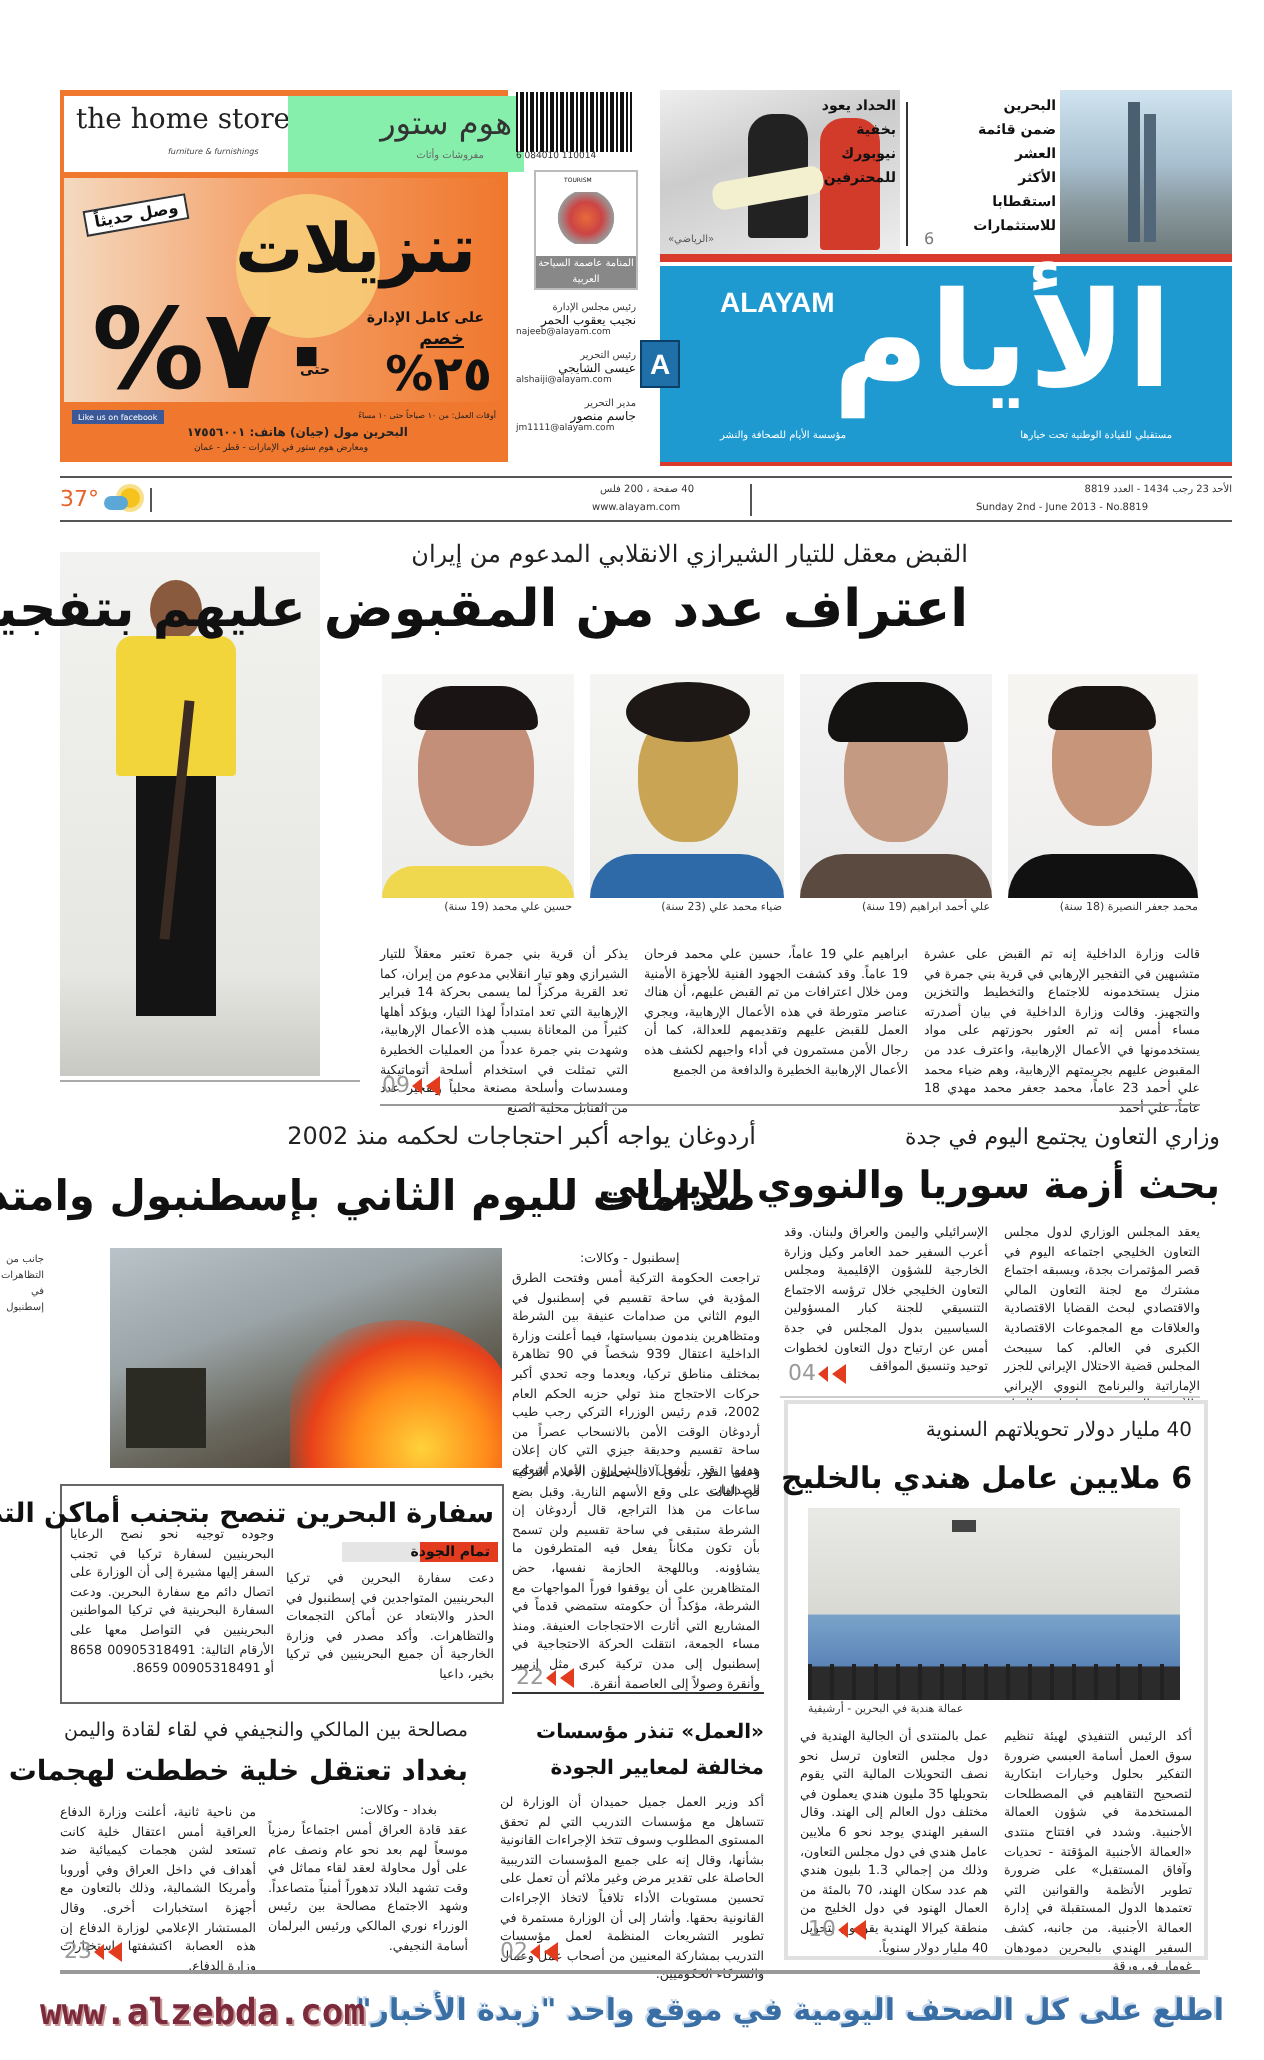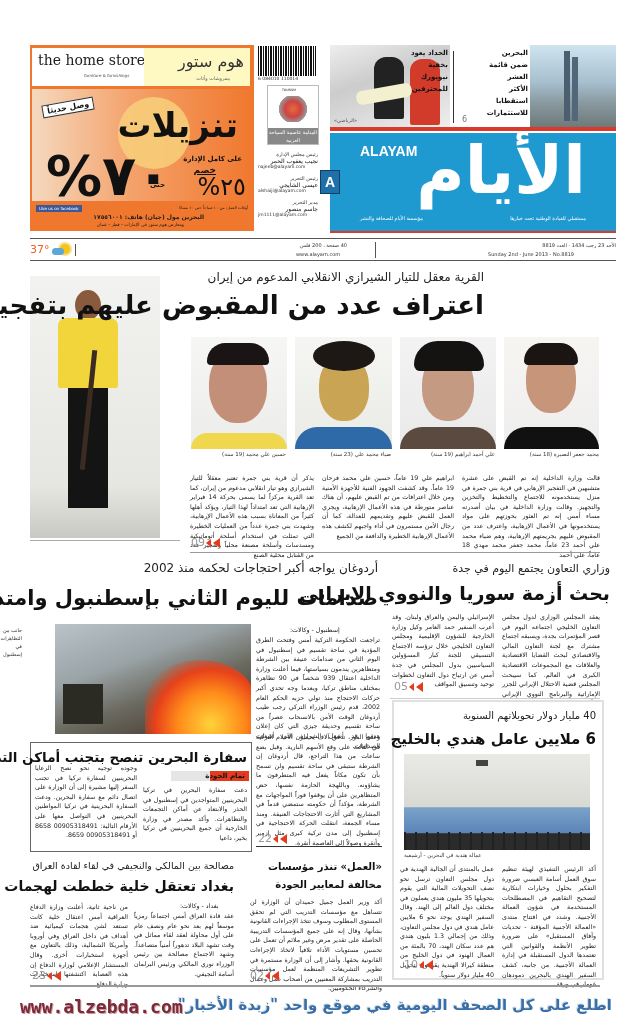--- a/index.html
+++ b/index.html
@@ -11,21 +11,21 @@
   .sub{color:#222;direction:rtl;text-align:right;white-space:nowrap;}
   .rule{position:absolute;height:1px;background:#888;}
   .pg{position:absolute;font-size:11px;color:#999;display:flex;align-items:center;gap:2px;}
   .pg .arr{width:0;height:0;border-top:5px solid transparent;border-bottom:5px solid transparent;border-right:7px solid #e23b1e;}
   .pg .arr2{width:0;height:0;border-top:4px solid transparent;border-bottom:4px solid transparent;border-right:5px solid #e23b1e;margin-left:-1px;}
   .photo{position:absolute;overflow:hidden;}
   .cap{position:absolute;font-size:5.5px;color:#333;direction:rtl;text-align:right;white-space:nowrap;}
   
   .ad{position:absolute;left:30px;top:45px;width:224px;height:186px;background:#f0782e;}
   .ad-logo-en{position:absolute;left:2px;top:3px;width:131px;height:38px;background:#fff;}
-  .ad-logo-ar{position:absolute;left:114px;top:3px;width:106px;height:38px;background:#fef9c3;}
+  .ad-logo-ar{position:absolute;left:114px;top:3px;width:106px;height:38px;background:#86efac;padding-left:12px;}
   
   .mast{position:absolute;left:330px;top:133px;width:286px;height:98px;background:#1f9ad1;}
   .redbar{position:absolute;left:330px;height:4px;background:#d93a2b;width:286px;}
   .foot-banner{position:absolute;left:0;top:990px;width:632px;height:40px;}
 </style>
 </head>
 <body>
 
 <div class="ad">
   <div class="ad-logo-en">
@@ -34,22 +34,22 @@
   </div>
   <div class="ad-logo-ar">
     <div class="rtl" style="position:absolute;right:6px;top:4px;font-size:16px;color:#333;">هوم ستور</div>
     <div class="rtl" style="position:absolute;right:20px;top:27px;font-size:5px;color:#666;">مفروشات وأثاث</div>
   </div>
   <div style="position:absolute;left:2px;top:44px;width:220px;height:112px;background:linear-gradient(90deg,#f4d9bf 0%,#f4a26b 45%,#f0782e 100%);">
     <div style="position:absolute;left:86px;top:8px;width:72px;height:72px;border-radius:50%;background:#f7d07a;opacity:.85;"></div>
     <div style="position:absolute;left:10px;top:12px;transform:rotate(-10deg);border:1px solid #333;background:#fff;padding:1px 4px;font-size:8px;font-weight:bold;direction:rtl;">وصل حديثاً</div>
     <div class="rtl" style="position:absolute;right:14px;top:16px;font-size:34px;font-weight:bold;color:#111;">تنزيلات</div>
     <div class="rtl" style="position:absolute;right:10px;top:66px;font-size:7px;font-weight:bold;">على كامل الإدارة</div>
-    <div class="rtl" style="position:absolute;right:36px;top:76px;font-size:9px;font-weight:bold;text-decoration:underline;">خصم</div>
-    <div class="rtl" style="position:absolute;right:6px;top:84px;font-size:24px;font-weight:normal;">٢٥%</div>
+    <div class="rtl" style="position:absolute;right:20px;top:76px;font-size:9px;font-weight:bold;text-decoration:underline;">خصم</div>
+    <div class="rtl" style="position:absolute;right:6px;top:84px;font-size:24px;font-weight:bold;">٢٥%</div>
     <div class="rtl" style="position:absolute;left:118px;top:92px;font-size:7px;font-weight:bold;">حتى</div>
     <div class="rtl" style="position:absolute;left:14px;top:54px;font-size:56px;font-weight:bold;">٧٠%</div>
   </div>
   <div style="position:absolute;left:6px;top:160px;font-size:4px;color:#fff;background:#3b5998;padding:1px 3px;">Like us on facebook</div>
   <div class="rtl" style="position:absolute;right:6px;top:160px;font-size:4px;color:#222;">أوقات العمل: من ١٠ صباحاً حتى ١٠ مساءً</div>
   <div class="rtl" style="position:absolute;right:50px;top:168px;font-size:6px;font-weight:bold;color:#222;">البحرين مول (جيان) هاتف: ١٧٥٥٦٠٠١</div>
   <div class="rtl" style="position:absolute;right:70px;top:177px;font-size:4.5px;color:#222;">ومعارض هوم ستور في الإمارات - قطر - عمان</div>
 </div>
 
 <div class="abs" style="left:258px;top:46px;width:58px;height:30px;background:repeating-linear-gradient(90deg,#111 0 1px,#fff 1px 2px,#111 2px 4px,#fff 4px 5px);"></div>
@@ -117,21 +117,21 @@
 <div class="rule" style="left:30px;top:260px;width:586px;background:#555;"></div>
 
 <div class="photo" style="left:30px;top:276px;width:130px;height:262px;background:linear-gradient(180deg,#f2f2f0 0%,#e6e6e2 80%,#c9c9c4 100%);">
   <div style="position:absolute;left:45px;top:14px;width:26px;height:30px;border-radius:50%;background:#8a5a3e;"></div>
   <div style="position:absolute;left:28px;top:42px;width:60px;height:70px;background:#f2d53b;border-radius:8px 8px 2px 2px;"></div>
   <div style="position:absolute;left:38px;top:112px;width:40px;height:120px;background:#141414;"></div>
   <div style="position:absolute;left:56px;top:74px;width:5px;height:120px;background:#3b2b22;transform:rotate(6deg);"></div>
 </div>
 <div class="rule" style="left:30px;top:540px;width:150px;background:#aaa;"></div>
 
-<div class="abs sub" style="right:148px;top:270px;font-size:12px;">القرية معقل للتيار الشيرازي الانقلابي المدعوم من إيران</div>
+<div class="abs sub" style="right:148px;top:270px;font-size:12px;">القبض معقل للتيار الشيرازي الانقلابي المدعوم من إيران</div>
 <div class="abs hl" style="right:148px;top:288px;font-size:26px;line-height:34px;">اعتراف عدد من المقبوض عليهم بتفجير بني جمرة</div>
 
 <div class="photo" style="left:504px;top:337px;width:95px;height:112px;background:linear-gradient(180deg,#f7f5f2 0%,#eee 100%);">
   <div style="position:absolute;left:22px;top:10px;width:50px;height:66px;border-radius:46%;background:#c7957a;"></div>
   <div style="position:absolute;left:20px;top:6px;width:54px;height:22px;border-radius:26px 26px 6px 6px;background:#1a1413;"></div>
   <div style="position:absolute;left:0;bottom:0;width:95px;height:22px;background:#111;border-radius:30px 30px 0 0;"></div>
 </div>
 <div class="cap" style="right:33px;top:451px;">محمد جعفر النصيرة (18 سنة)</div>
 
 <div class="photo" style="left:400px;top:337px;width:96px;height:112px;background:linear-gradient(180deg,#f3f3f3 0%,#e9e9e9 100%);">
@@ -163,21 +163,21 @@
     <span class="arr2"></span>
     <span class="arr"></span>
   </div>
 <div class="rule" style="left:190px;top:552px;width:410px;background:#999;"></div>
 
 <div class="abs sub" style="right:22px;top:562px;font-size:11px;">وزاري التعاون يجتمع اليوم في جدة</div>
 <div class="abs hl" style="right:22px;top:580px;font-size:19px;line-height:26px;">بحث أزمة سوريا والنووي الإيراني</div>
 <div class="abs body-text" style="left:502px;top:612px;width:98px;">يعقد المجلس الوزاري لدول مجلس التعاون الخليجي اجتماعه اليوم في قصر المؤتمرات بجدة، ويسبقه اجتماع مشترك مع لجنة التعاون المالي والاقتصادي لبحث القضايا الاقتصادية والعلاقات مع المجموعات الاقتصادية الكبرى في العالم. كما سيبحث المجلس قضية الاحتلال الإيراني للجزر الإماراتية والبرنامج النووي الإيراني والأزمة السورية وتطورات النزاع العربي</div>
 <div class="abs body-text" style="left:392px;top:612px;width:102px;">الإسرائيلي واليمن والعراق ولبنان. وقد أعرب السفير حمد العامر وكيل وزارة الخارجية للشؤون الإقليمية ومجلس التعاون الخليجي خلال ترؤسه الاجتماع التنسيقي للجنة كبار المسؤولين السياسيين بدول المجلس في جدة أمس عن ارتياح دول التعاون لخطوات توحيد وتنسيق المواقف</div>
 <div class="pg" style="left:394px;top:680px;">
-    <span>05</span>
+    <span>04</span>
     <span class="arr2"></span>
     <span class="arr"></span>
   </div>
 <div class="rule" style="left:390px;top:698px;width:210px;background:#ccc;"></div>
 
 <div class="abs sub" style="right:254px;top:561px;font-size:12px;">أردوغان يواجه أكبر احتجاجات لحكمه منذ 2002</div>
 <div class="abs hl" style="right:254px;top:583px;font-size:21px;line-height:30px;">صدامات لليوم الثاني بإسطنبول وامتدادها للعاصمة</div>
 <div class="abs rtl" style="left:2px;top:626px;width:20px;font-size:5px;line-height:8px;color:#333;">جانب من التظاهرات في إسطنبول</div>
 <div class="photo" style="left:55px;top:624px;width:196px;height:110px;background:linear-gradient(160deg,#b9c3c9 0%,#9aa3a6 35%,#6b6a60 60%,#3b2a1f 100%);">
   <div style="position:absolute;left:90px;top:36px;width:110px;height:80px;border-radius:50% 50% 0 0;background:radial-gradient(ellipse at 60% 80%,#ffd23a 0%,#ff8b1a 35%,#e8411a 60%,rgba(120,40,10,0) 80%);"></div>
@@ -219,21 +219,21 @@
 </div>
 
 <div class="abs hl" style="left:250px;top:858px;width:132px;font-size:10px;line-height:18px;white-space:normal;">«العمل» تنذر مؤسسات مخالفة لمعايير الجودة</div>
 <div class="abs body-text" style="left:250px;top:897px;width:132px;">أكد وزير العمل جميل حميدان أن الوزارة لن تتساهل مع مؤسسات التدريب التي لم تحقق المستوى المطلوب وسوف تتخذ الإجراءات القانونية بشأنها، وقال إنه على جميع المؤسسات التدريبية الحاصلة على تقدير مرض وغير ملائم أن تعمل على تحسين مستويات الأداء تلافياً لاتخاذ الإجراءات القانونية بحقها. وأشار إلى أن الوزارة مستمرة في تطوير التشريعات المنظمة لعمل مؤسسات التدريب بمشاركة المعنيين من أصحاب عمل وعمال والشركاء الحكوميين.</div>
 <div class="pg" style="left:250px;top:969px;">
     <span>02</span>
     <span class="arr2"></span>
     <span class="arr"></span>
   </div>
 
-<div class="abs sub" style="right:398px;top:860px;font-size:9.5px;">مصالحة بين المالكي والنجيفي في لقاء لقادة العراق</div>
+<div class="abs sub" style="right:398px;top:860px;font-size:9.5px;">مصالحة بين المالكي والنجيفي في لقاء لقادة واليمن</div>
 <div class="abs hl" style="right:398px;top:876px;font-size:14px;line-height:20px;">بغداد تعتقل خلية خططت لهجمات كيميائية</div>
 <div class="abs rtl" style="left:180px;top:902px;font-size:6.3px;color:#222;">بغداد - وكالات:</div>
 <div class="abs body-text" style="left:134px;top:911px;width:100px;">عقد قادة العراق أمس اجتماعاً رمزياً موسعاً لهم بعد نحو عام ونصف عام على أول محاولة لعقد لقاء مماثل في وقت تشهد البلاد تدهوراً أمنياً متصاعداً. وشهد الاجتماع مصالحة بين رئيس الوزراء نوري المالكي ورئيس البرلمان أسامة النجيفي.</div>
 <div class="abs body-text" style="left:30px;top:902px;width:98px;">من ناحية ثانية، أعلنت وزارة الدفاع العراقية أمس اعتقال خلية كانت تستعد لشن هجمات كيميائية ضد أهداف في داخل العراق وفي أوروبا وأمريكا الشمالية، وذلك بالتعاون مع أجهزة استخبارات أخرى. وقال المستشار الإعلامي لوزارة الدفاع إن هذه العصابة اكتشفتها استخبارات وزارة الدفاع.</div>
 <div class="pg" style="left:32px;top:969px;">
     <span>23</span>
     <span class="arr2"></span>
     <span class="arr"></span>
   </div>
 

